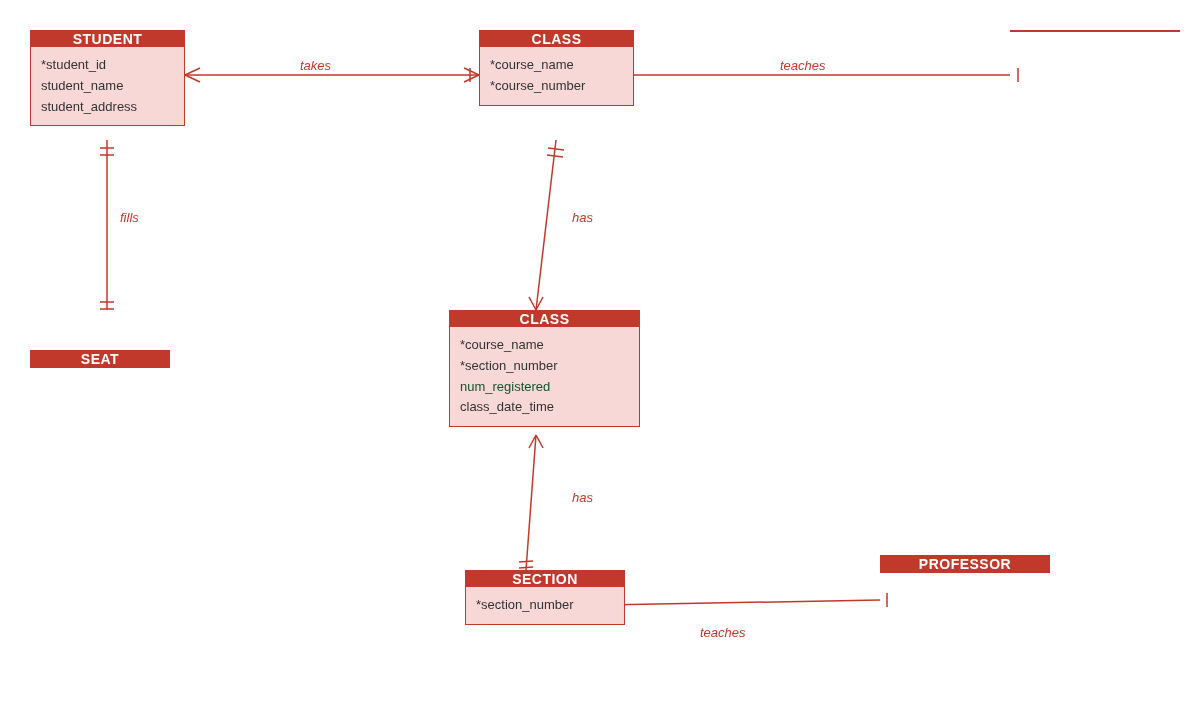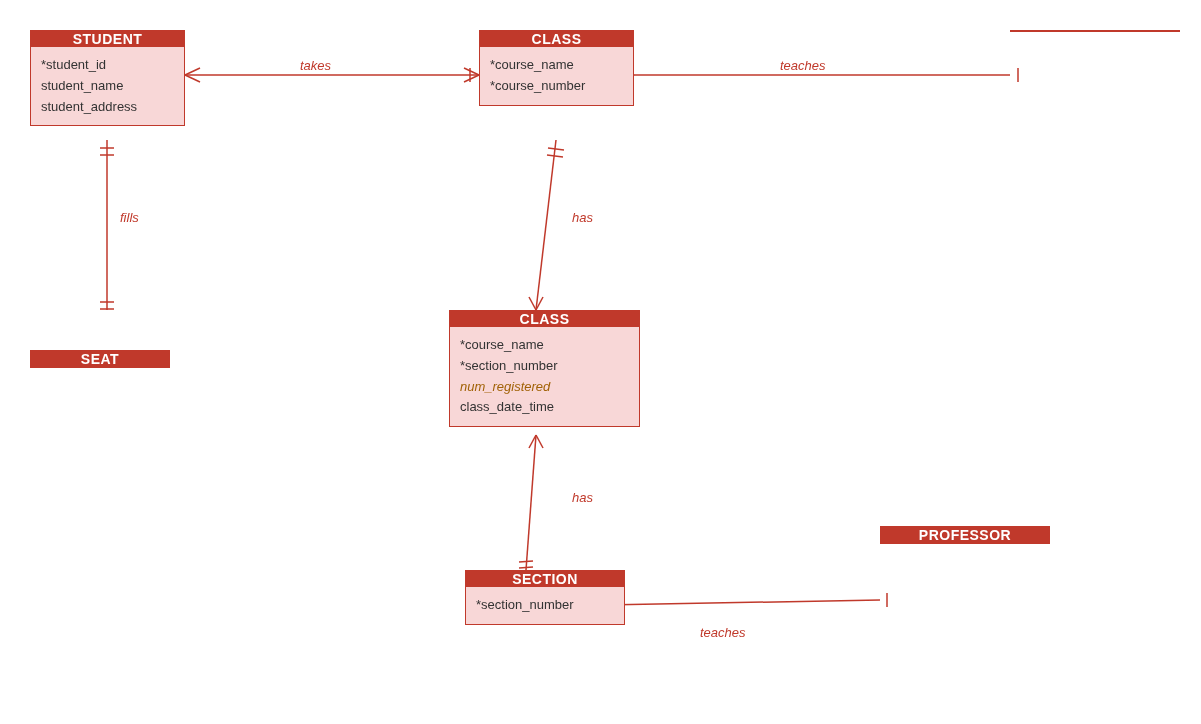--- a/index.html
+++ b/index.html
@@ -31,22 +31,21 @@
       padding: 0 10px;
       letter-spacing: 0.5px;
     }
     .entity-body {
       padding: 8px 10px;
       font-size: 13px;
       color: #333;
       line-height: 1.6;
     }
     .entity-body .fk-link {
-      color: #a16207;
-      font-style: italic;
+      color: #14532d;
     }
     svg.lines {
       position: absolute;
       top: 0; left: 0;
       width: 1201px;
       height: 724px;
       pointer-events: none;
     }
     .rel-label {
       position: absolute;
@@ -154,17 +153,17 @@
     </div>
   </div>
 
   <div class="entity" style="left:465px; top:570px; width:160px;">
     <div class="entity-header">SECTION</div>
     <div class="entity-body">
       <div>*section_number</div>
     </div>
   </div>
 
-  <div class="entity" style="left:880px; top:526px; width:170px;">
+  <div class="entity" style="left:880px; top:555px; width:170px;">
     <div class="entity-header">PROFESSOR</div>
   </div>
 
 </div>
 
 </body></html>

